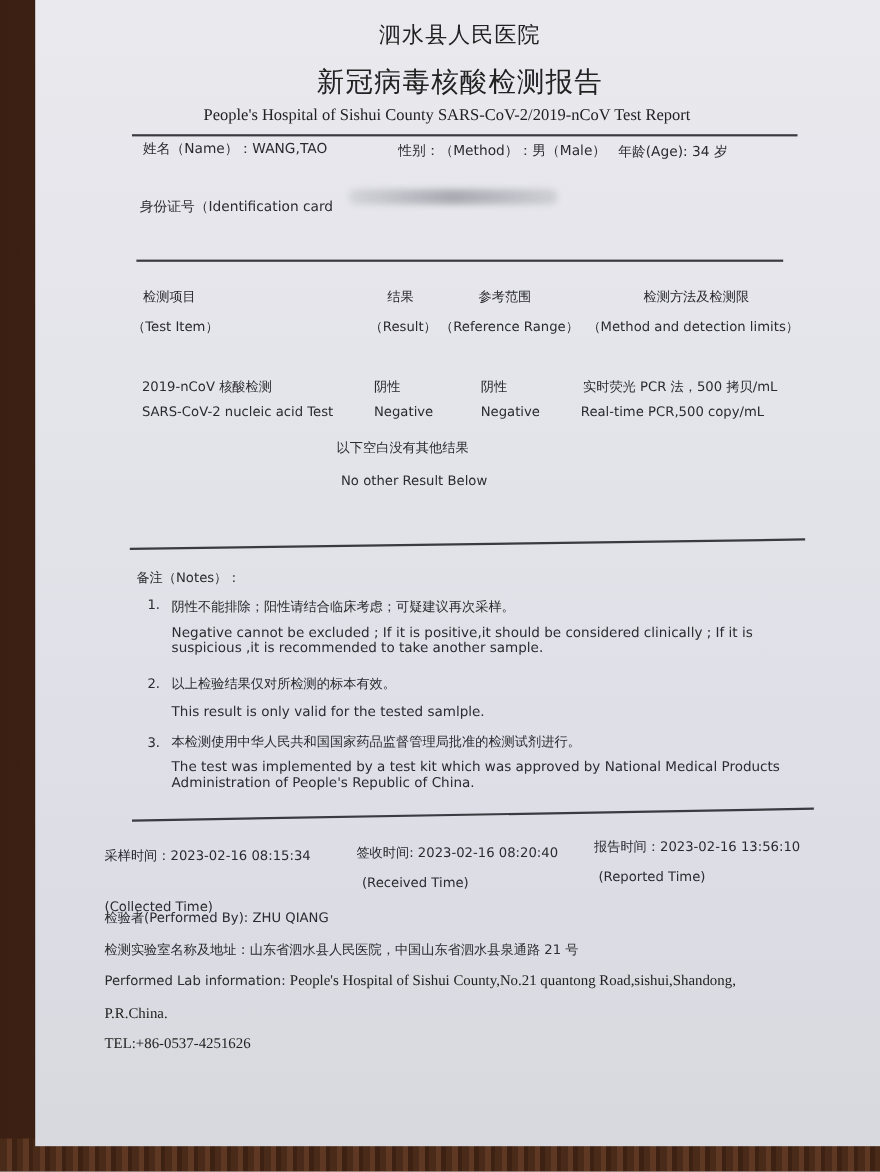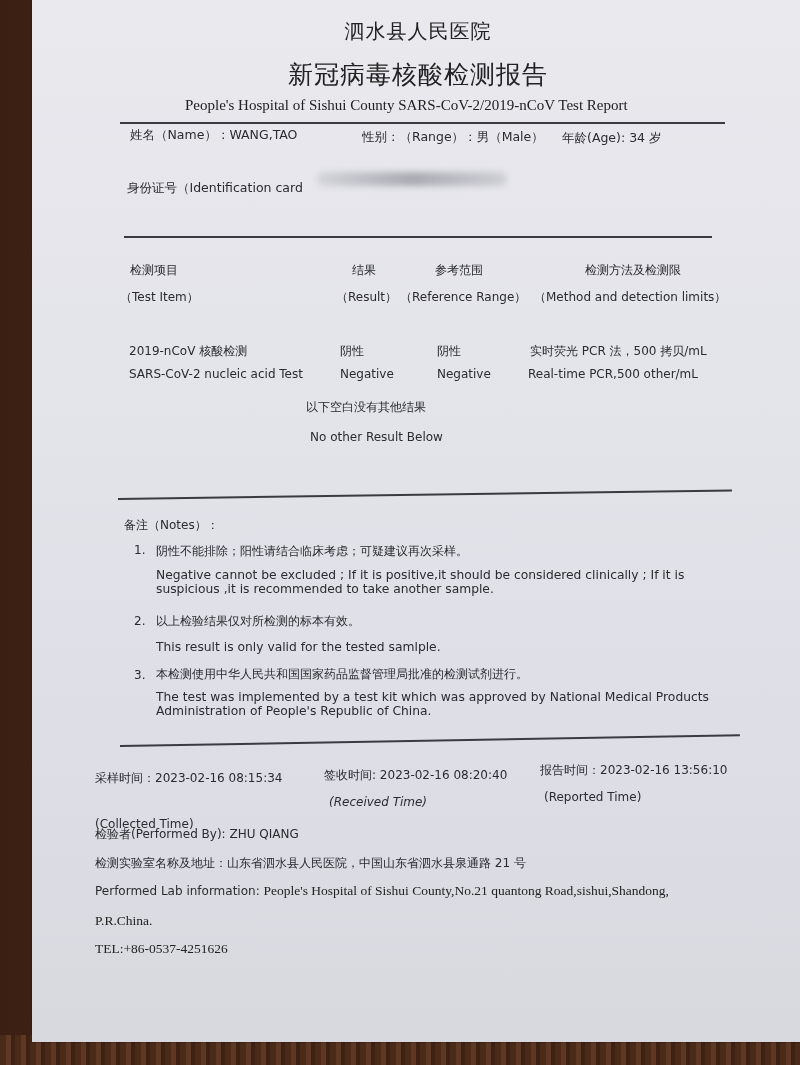--- a/index.html
+++ b/index.html
@@ -42,21 +42,21 @@
 
   <div class="abs t1">泗水县人民医院</div>
   <div class="abs t2">新冠病毒核酸检测报告</div>
   <div class="abs t3">People's Hospital of  Sishui County SARS-CoV-2/2019-nCoV Test Report</div>
   <div class="rule" style="left:88px; top:122px; width:605px;"></div>
 
   <div class="abs f13" style="left:98px; top:127px;">
     <span>姓名（Name）：</span><span>WANG,TAO</span>
   </div>
   <div class="abs f13" style="left:330px; top:129px;">
-    <span>性别：（Range）：</span><span>男（Male）</span>
+    <span>性别：（Method）：</span><span>男（Male）</span>
   </div>
   <div class="abs f13" style="left:530px; top:130px;">
     <span>年龄(Age):</span>
     <span>34 岁</span>
   </div>
 
   <div class="blur" style="left:285px; top:172px; width:190px;"></div>
 
   <div class="abs f13" style="left:95px; top:180px;">
     <span>身份证号（Identification card</span>
@@ -77,21 +77,21 @@
 
   <div>
     <div class="abs f12" style="left:97px; top:343px;">2019-nCoV 核酸检测</div>
     <div class="abs f12" style="left:308px; top:343px;">阴性</div>
     <div class="abs f12" style="left:405px; top:343px;">阴性</div>
     <div class="abs f12" style="left:498px; top:343px;">实时荧光 PCR 法，500 拷贝/mL</div>
 
     <div class="abs f12" style="left:97px; top:367px;">SARS-CoV-2 nucleic acid Test</div>
     <div class="abs f12" style="left:308px; top:367px;">Negative</div>
     <div class="abs f12" style="left:405px; top:367px;">Negative</div>
-    <div class="abs f12" style="left:496px; top:367px;">Real-time PCR,500  other/mL</div>
+    <div class="abs f12" style="left:496px; top:367px;">Real-time PCR,500  copy/mL</div>
   </div>
 
   <div class="abs f12" style="left:274px; top:399px;">以下空白没有其他结果</div>
   <div class="abs f12" style="left:278px; top:430px;">No other Result Below</div>
 
   <div class="rule" style="left:86px; top:498px; width:614px; transform: rotate(-0.8deg); transform-origin: left;"></div>
 
   <div class="abs f12" style="left:92px; top:517px;">备注（Notes）：</div>
 
   <div>
@@ -112,21 +112,21 @@
     <div class="abs note-text" style="left:124px; top:690px; width:560px;">The test was implemented by a test kit which was approved by National Medical Products Administration of People's Republic of China.</div>
   </div>
 
   <div class="rule" style="left:88px; top:745px; width:620px; transform: rotate(-1.0deg); transform-origin: left;"></div>
 
   <div class="abs f12" style="left:63px; top:770px;">采样时间：2023-02-16 08:15:34</div>
   <div class="abs f12" style="left:292px; top:767px;">签收时间: 2023-02-16  08:20:40</div>
   <div class="abs f12" style="left:508px; top:762px;">报告时间：2023-02-16 13:56:10</div>
 
   <div class="abs f12" style="left:63px; top:799px;margin-top:18px;">(Collected Time)</div>
-  <div class="abs f12" style="left:297px; top:795px;font-style:italic;">(Received Time)</div>
+  <div class="abs f12" style="left:297px; top:795px;">(Received Time)</div>
   <div class="abs f12" style="left:512px; top:790px;">(Reported Time)</div>
 
   <div class="abs f12" style="left:63px; top:826px;">检验者(Performed By): ZHU QIANG</div>
 
   <div class="abs f12" style="left:63px; top:855px;">检测实验室名称及地址：山东省泗水县人民医院，中国山东省泗水县泉通路 21 号</div>
 
   <div class="abs" style="left:63px; top:880px;">
     <span class="f12">Performed  Lab information: </span><span class="serif">People's Hospital of  Sishui County,No.21 quantong Road,sishui,Shandong,</span>
   </div>
   <div class="abs serif" style="left:63px; top:913px;">P.R.China.</div>

